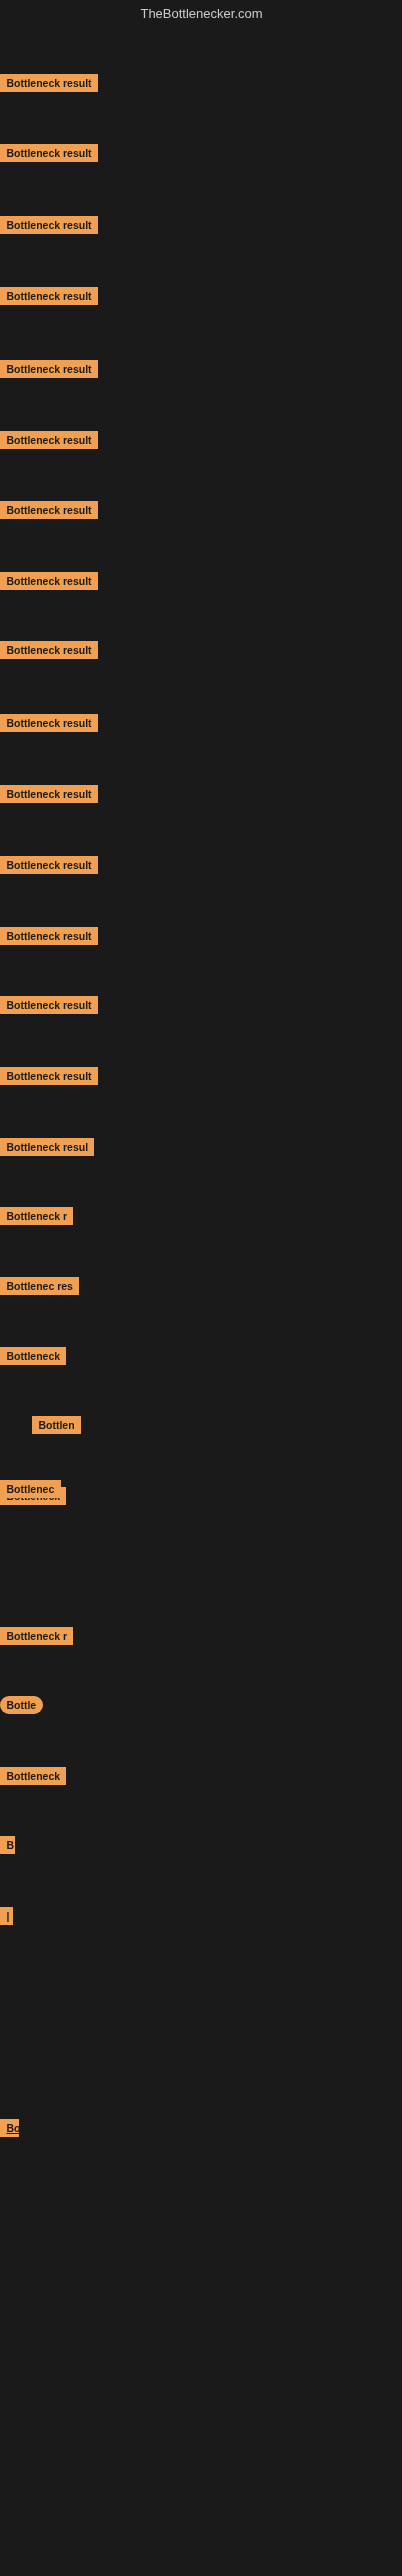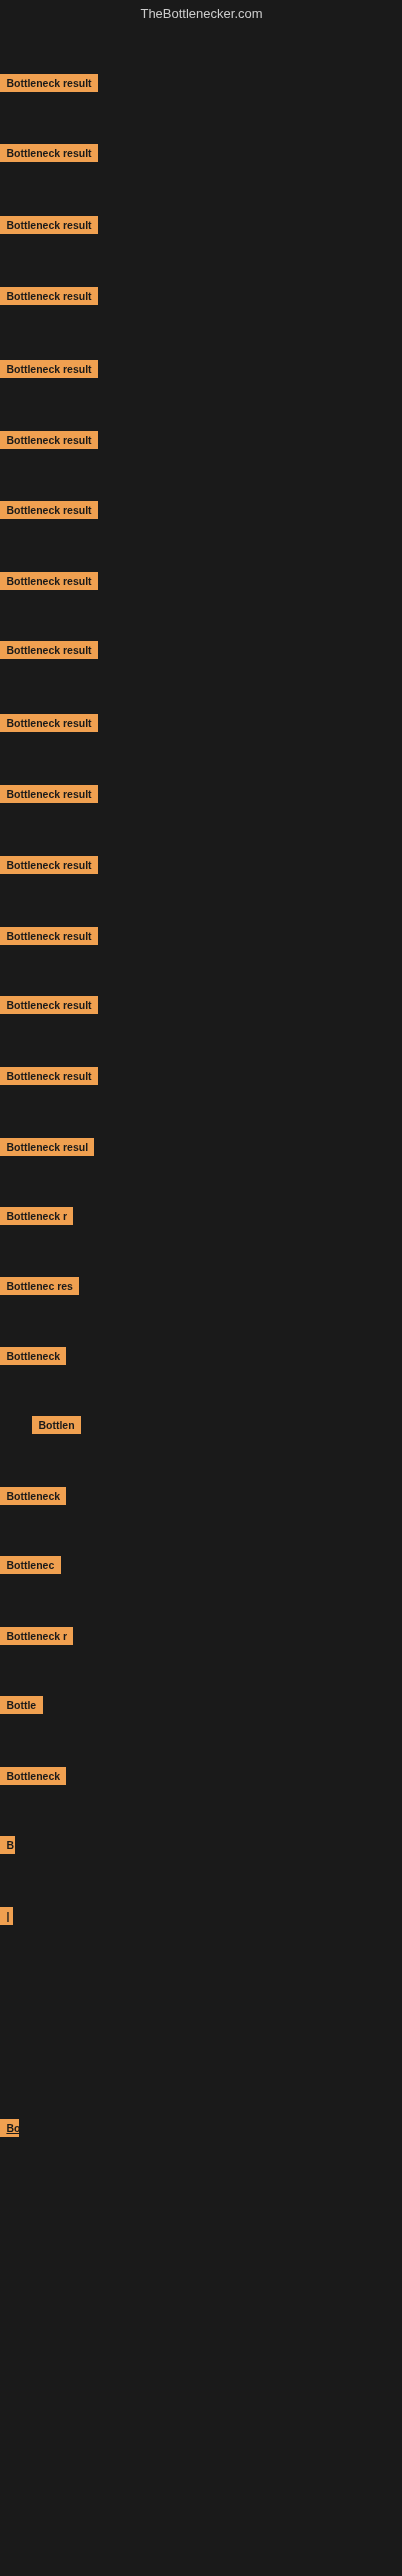--- a/index.html
+++ b/index.html
@@ -62,21 +62,21 @@
     <div class="bottleneck-item" style="top: 828px; left: 0px;"><span class="bottleneck-label" style="max-width: 138px;">Bottleneck result</span></div>
     <div class="bottleneck-item" style="top: 899px; left: 0px;"><span class="bottleneck-label" style="max-width: 138px;">Bottleneck result</span></div>
     <div class="bottleneck-item" style="top: 968px; left: 0px;"><span class="bottleneck-label" style="max-width: 134px;">Bottleneck result</span></div>
     <div class="bottleneck-item" style="top: 1039px; left: 0px;"><span class="bottleneck-label" style="max-width: 129px;">Bottleneck result</span></div>
     <div class="bottleneck-item" style="top: 1110px; left: 0px;"><span class="bottleneck-label" style="max-width: 119px;">Bottleneck resul</span></div>
     <div class="bottleneck-item" style="top: 1179px; left: 0px;"><span class="bottleneck-label" style="max-width: 89px;">Bottleneck r</span></div>
     <div class="bottleneck-item" style="top: 1249px; left: 0px;"><span class="bottleneck-label" style="max-width: 101px;">Bottlenec res</span></div>
     <div class="bottleneck-item" style="top: 1319px; left: 0px;"><span class="bottleneck-label" style="max-width: 76px;">Bottleneck</span></div>
     <div class="bottleneck-item" style="top: 1388px; left: 0px; margin-left: 32px;"><span class="bottleneck-label" style="max-width: 58px;">Bottlen</span></div>
     <div class="bottleneck-item" style="top: 1459px; left: 0px;"><span class="bottleneck-label" style="max-width: 77px;">Bottleneck</span></div>
-    <div class="bottleneck-item" style="top: 1528px; left: 0px;"><span class="bottleneck-label" style="max-width: 71px;">Bottlenec</span></div>
+    <div class="bottleneck-item" style="top: 1452px; left: 0px;"><span class="bottleneck-label" style="max-width: 71px;">Bottlenec</span></div>
     <div class="bottleneck-item" style="top: 1599px; left: 0px;"><span class="bottleneck-label" style="max-width: 87px;">Bottleneck r</span></div>
-    <div class="bottleneck-item" style="top: 1668px; left: 0px;"><span class="bottleneck-label" style="max-width: 48px;">Bottle</span></div>
+    <div class="bottleneck-item" style="top: 1668px; left: 0px;"><span class="bottleneck-label" style="max-width: 48px; border-radius: 9px;">Bottle</span></div>
     <div class="bottleneck-item" style="top: 1739px; left: 0px;"><span class="bottleneck-label" style="max-width: 76px;">Bottleneck</span></div>
     <div class="bottleneck-item" style="top: 1808px; left: 0px;"><span class="bottleneck-label" style="max-width: 14.5px;">B</span></div>
     <div class="bottleneck-item" style="top: 1879px; left: 0px;"><span class="bottleneck-label" style="max-width: 6.4px;">|</span></div>
     <div class="bottleneck-item" style="top: 2091px; left: 0px;"><span class="bottleneck-label" style="max-width: 19.3px; text-decoration: underline;">Bo</span></div>
   </div>
 
 
 </body></html>

